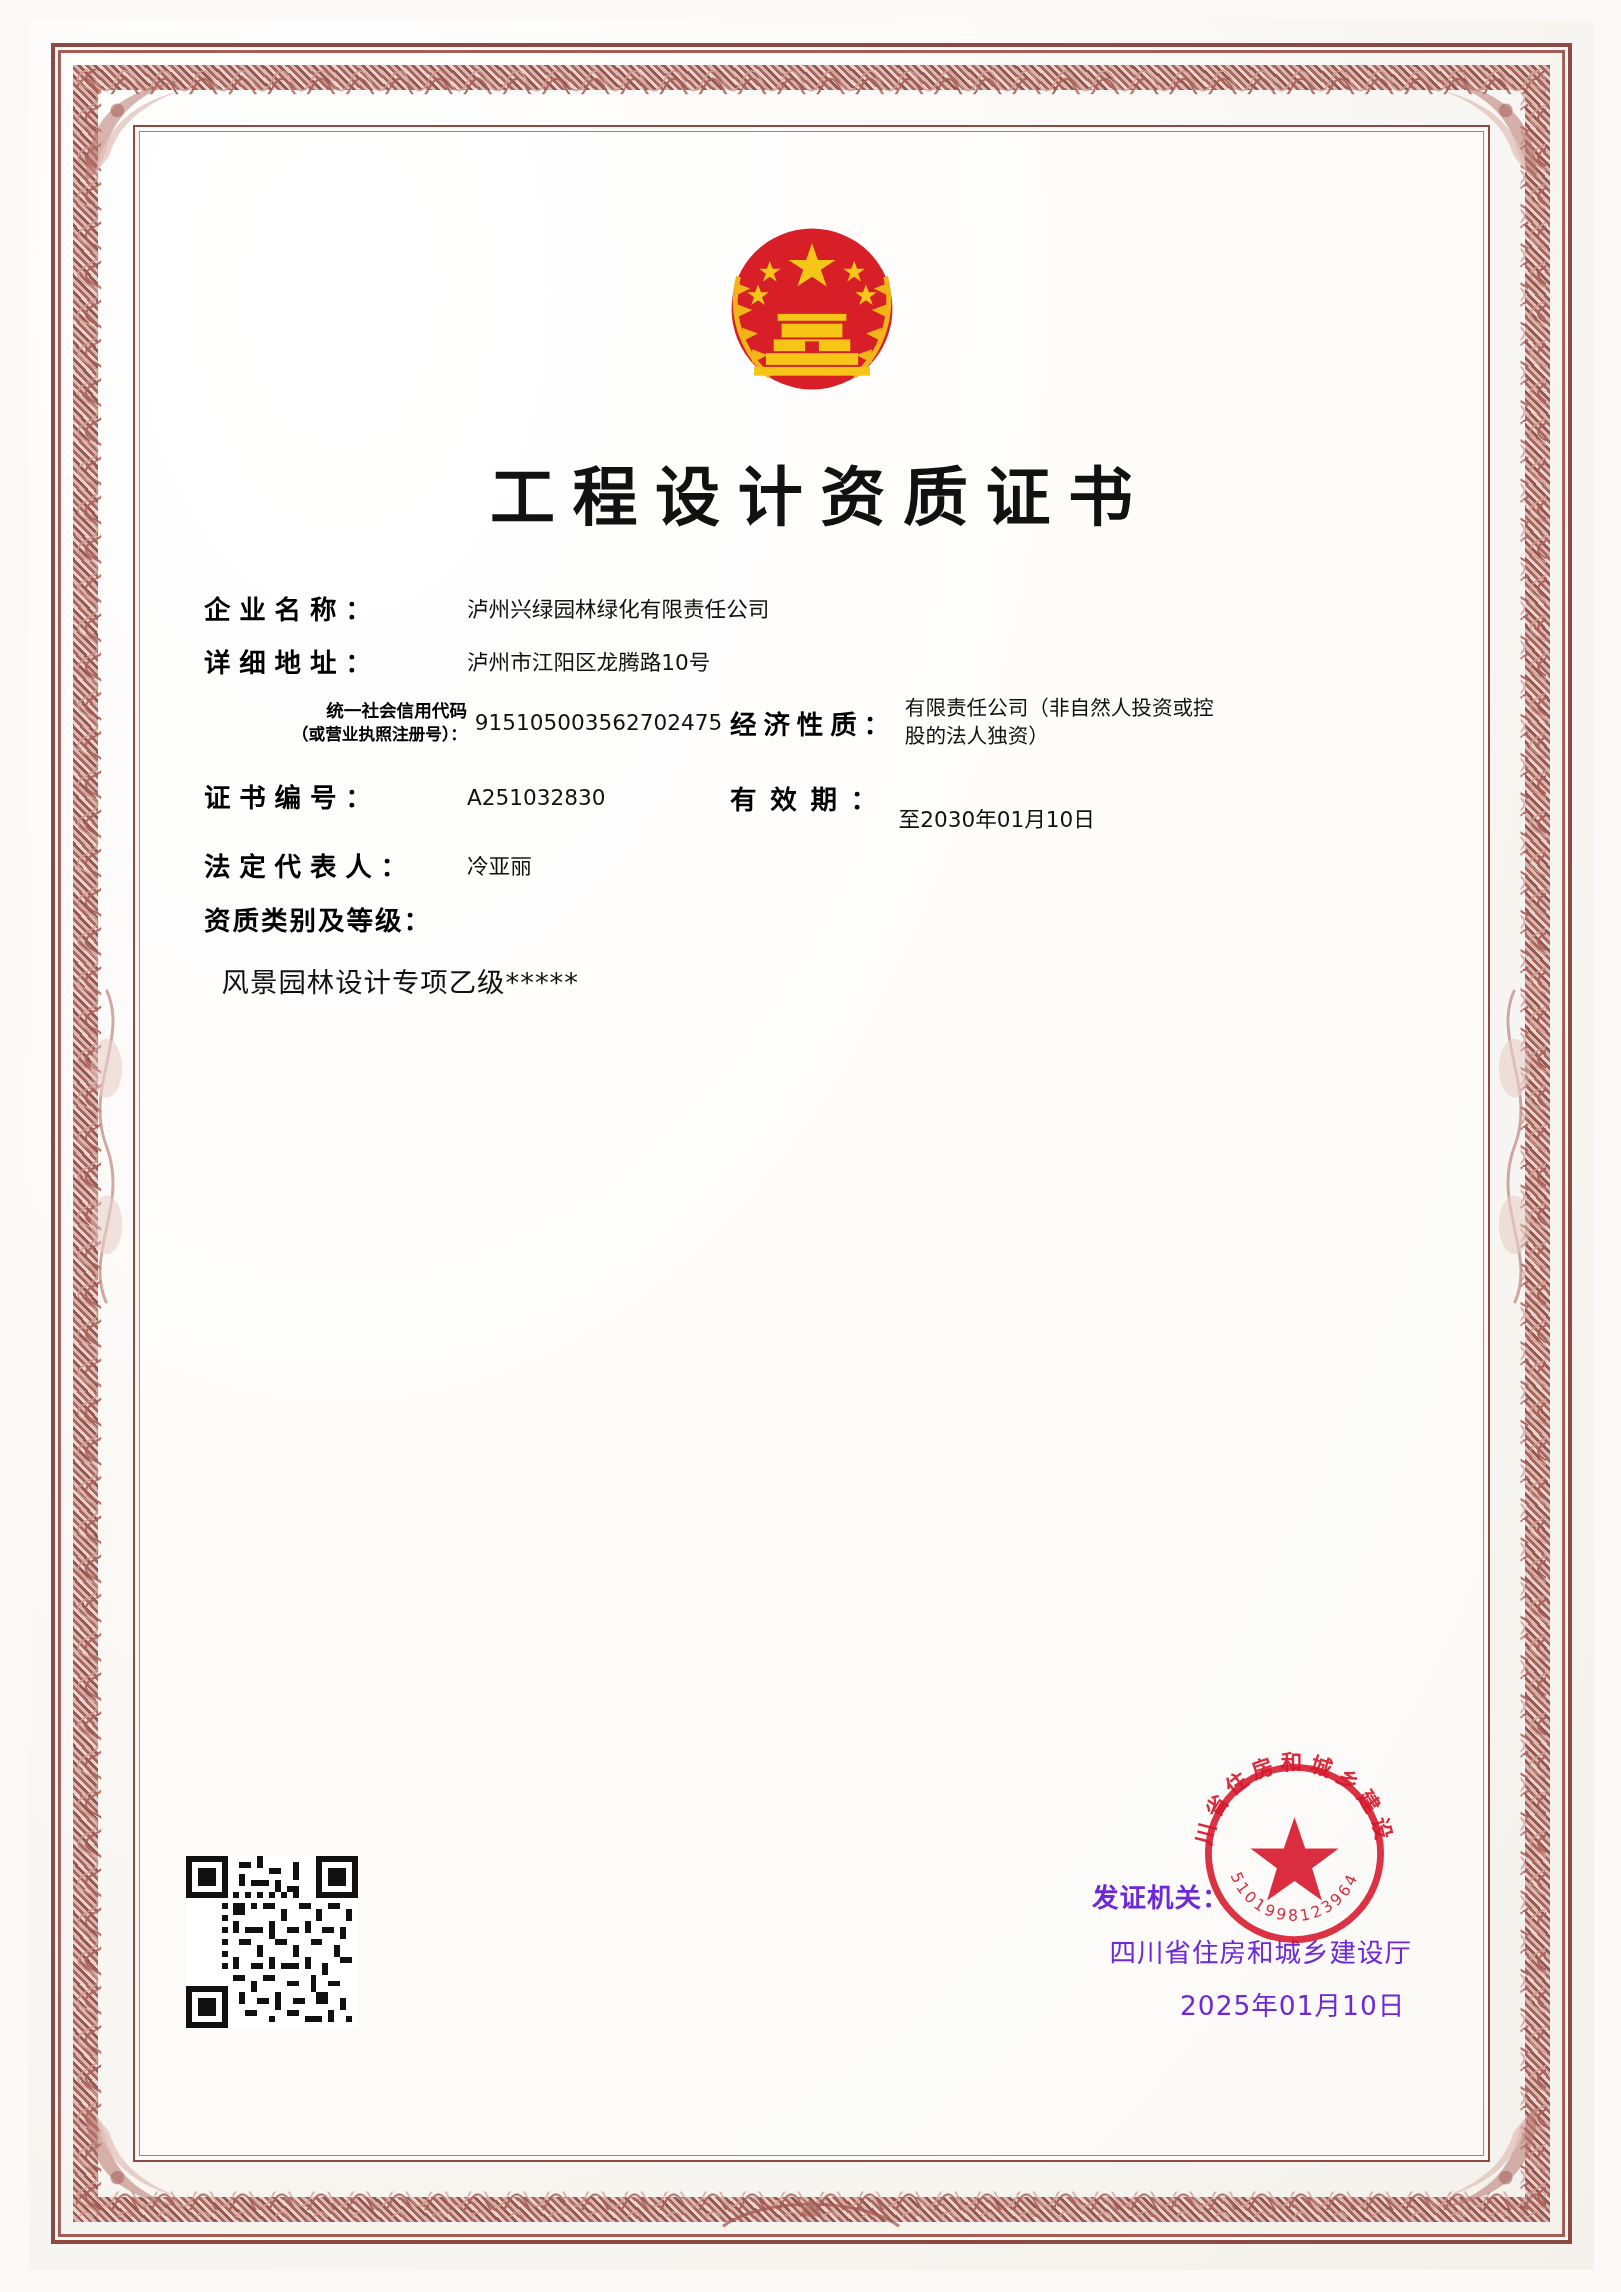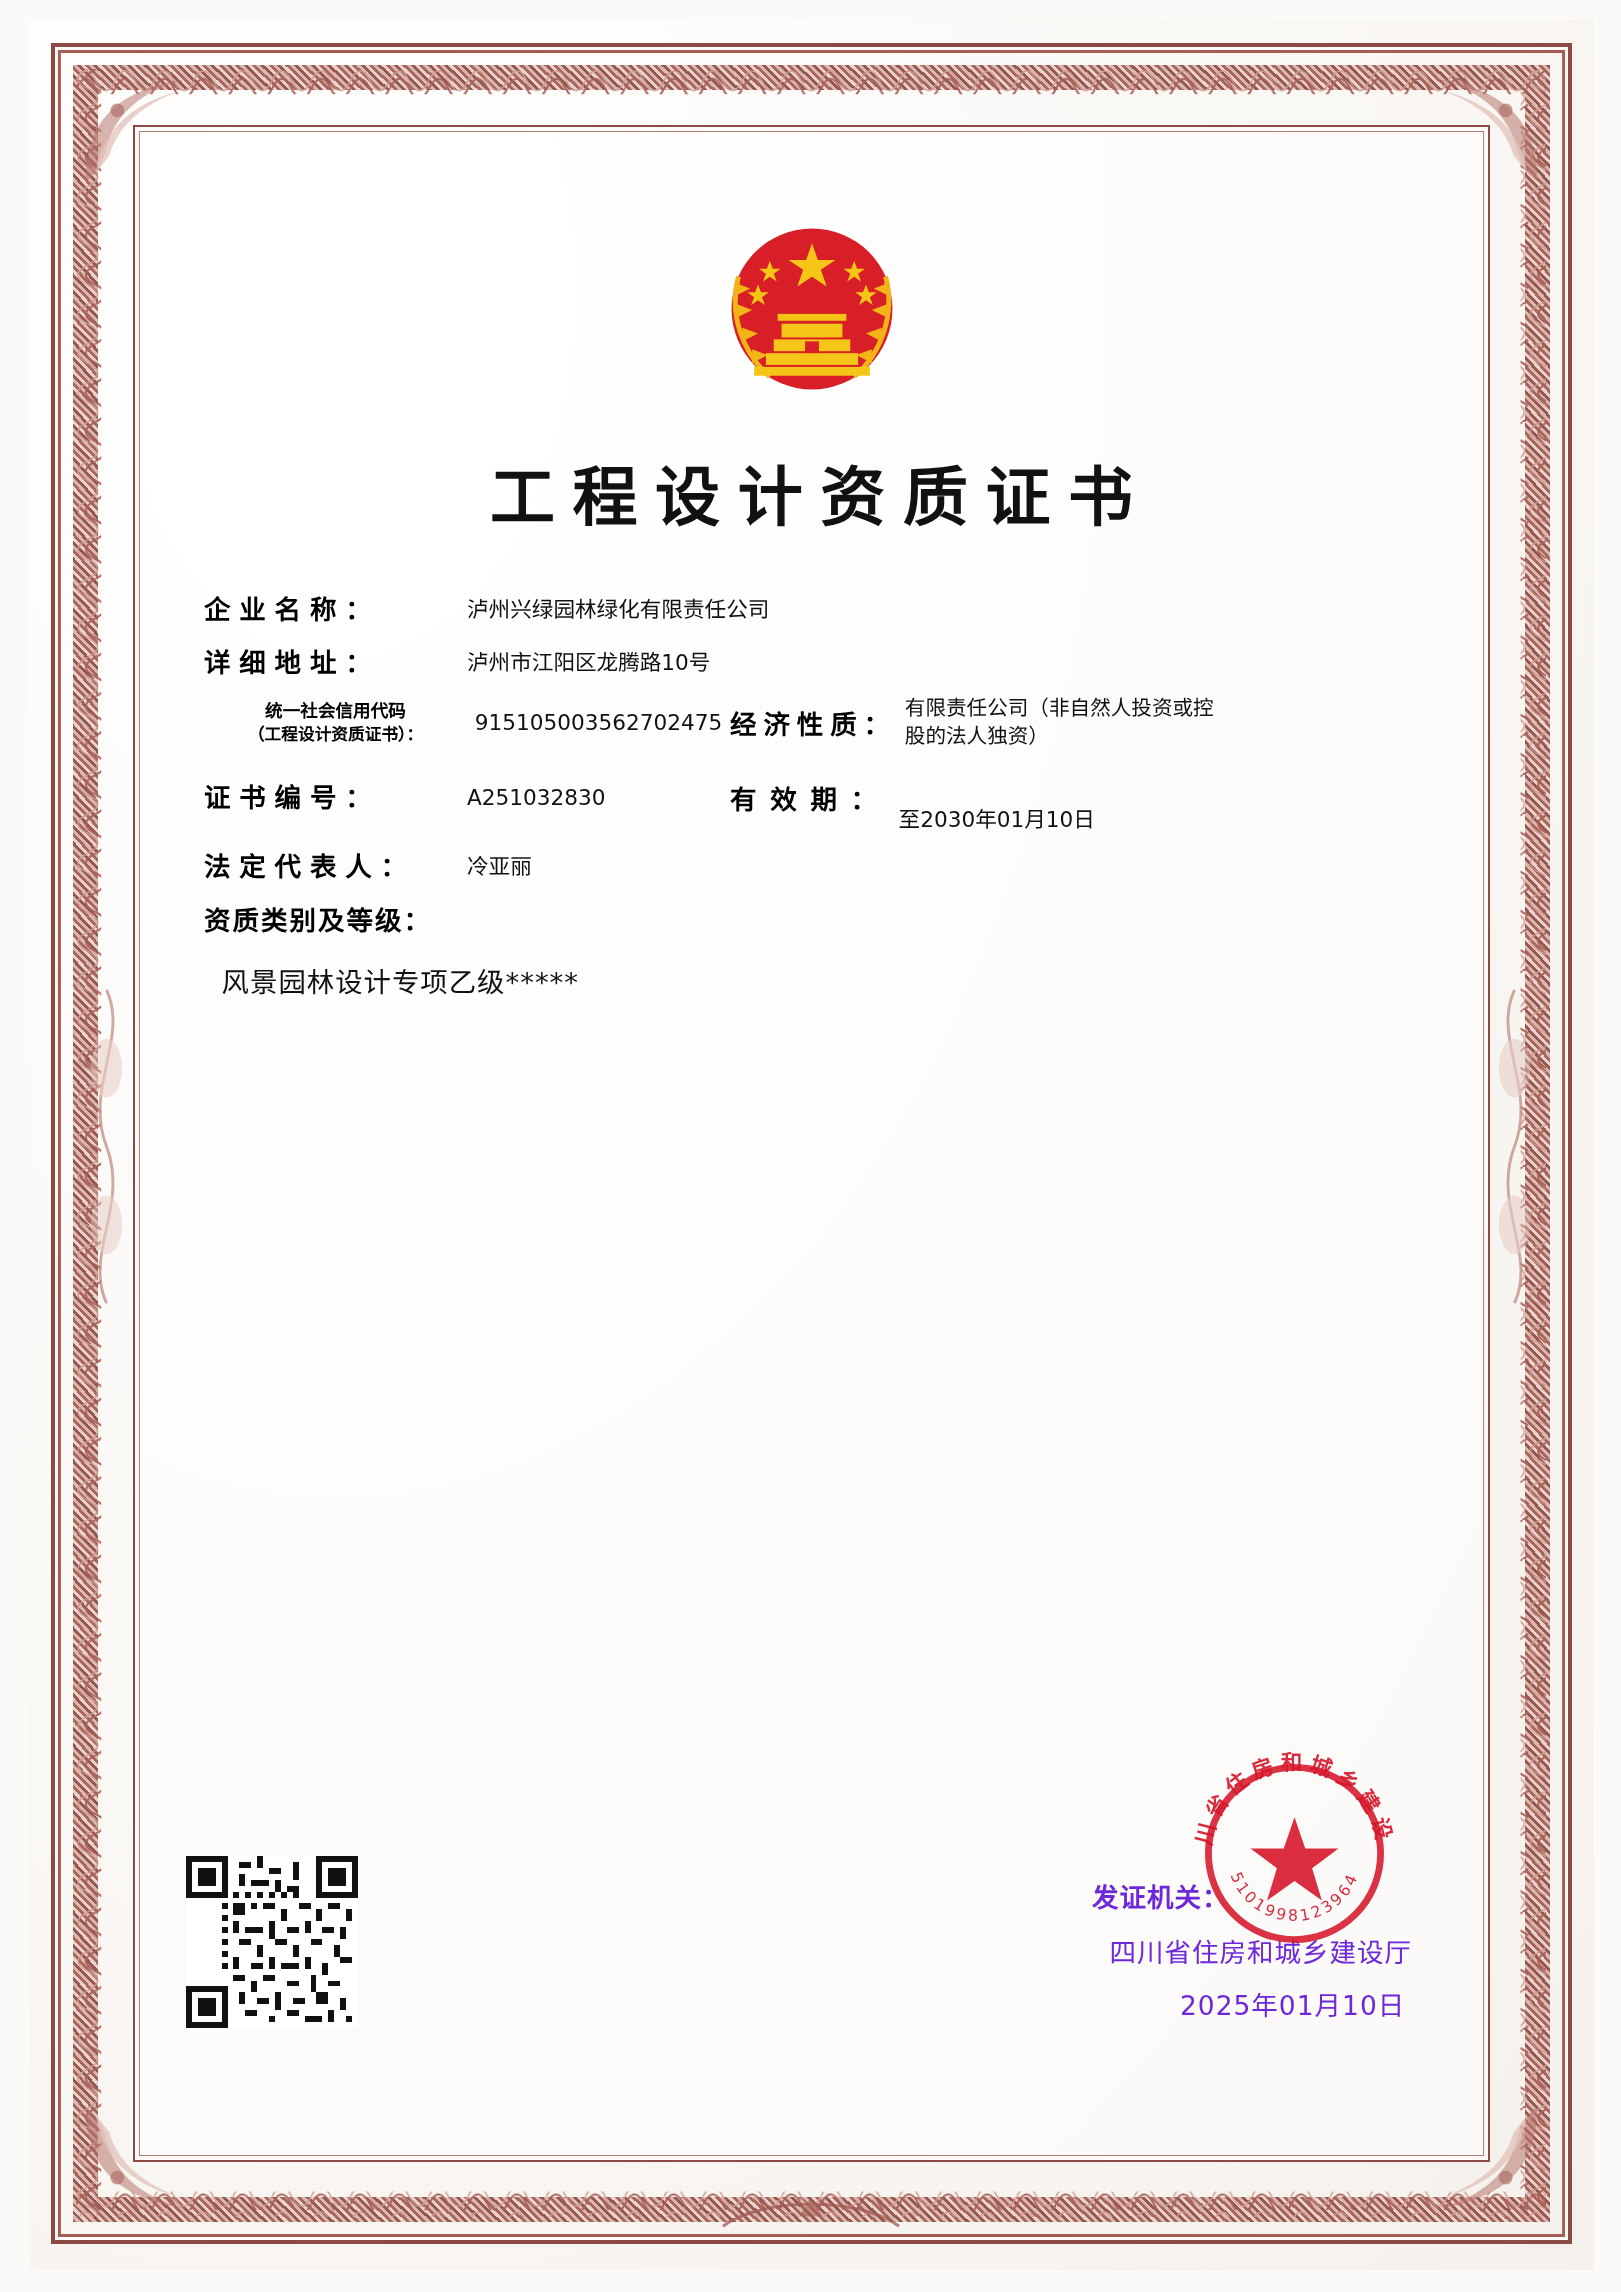--- a/index.html
+++ b/index.html
@@ -134,21 +134,21 @@
     align-items: center;
     margin-bottom: 11.8px;
   }
   .credit-lbl {
     width: 263px;
     font-family: "DejaVu Sans", "Liberation Sans", sans-serif;
     font-weight: bold;
     font-size: 17.6px;
     line-height: 22.5px;
     color: #000;
-    text-align: center;
+    text-align: right;
   }
   .credit-lbl .l2 { font-size: 16.7px; }
   .credit-val {
     font-family: "DejaVu Sans", "Liberation Sans", sans-serif;
     font-size: 21.6px;
     color: #111;
     width: 263px;
     text-align: center;
   }
   .econ-lbl {
@@ -367,21 +367,21 @@
       </div>
 
       <div class="row">
         <div class="lbl sp lbl-w1">详细地址：</div>
         <div class="val">泸州市江阳区龙腾路10号</div>
       </div>
 
       <div class="row-credit">
         <div class="credit-lbl">
           <div>统一社会信用代码</div>
-          <div class="l2">（工程设计资质证书）：</div>
+          <div class="l2">（或营业执照注册号）：</div>
         </div>
         <div class="credit-val">915105003562702475</div>
         <div class="econ-lbl">经济性质：</div>
         <div class="econ-val">有限责任公司（非自然人投资或控股的法人独资）</div>
       </div>
 
       <div class="row-two">
         <div class="lbl sp lbl-w1">证书编号：</div>
         <div class="val cert-no-val">A251032830</div>
         <div class="valid-lbl">有效期：</div>

